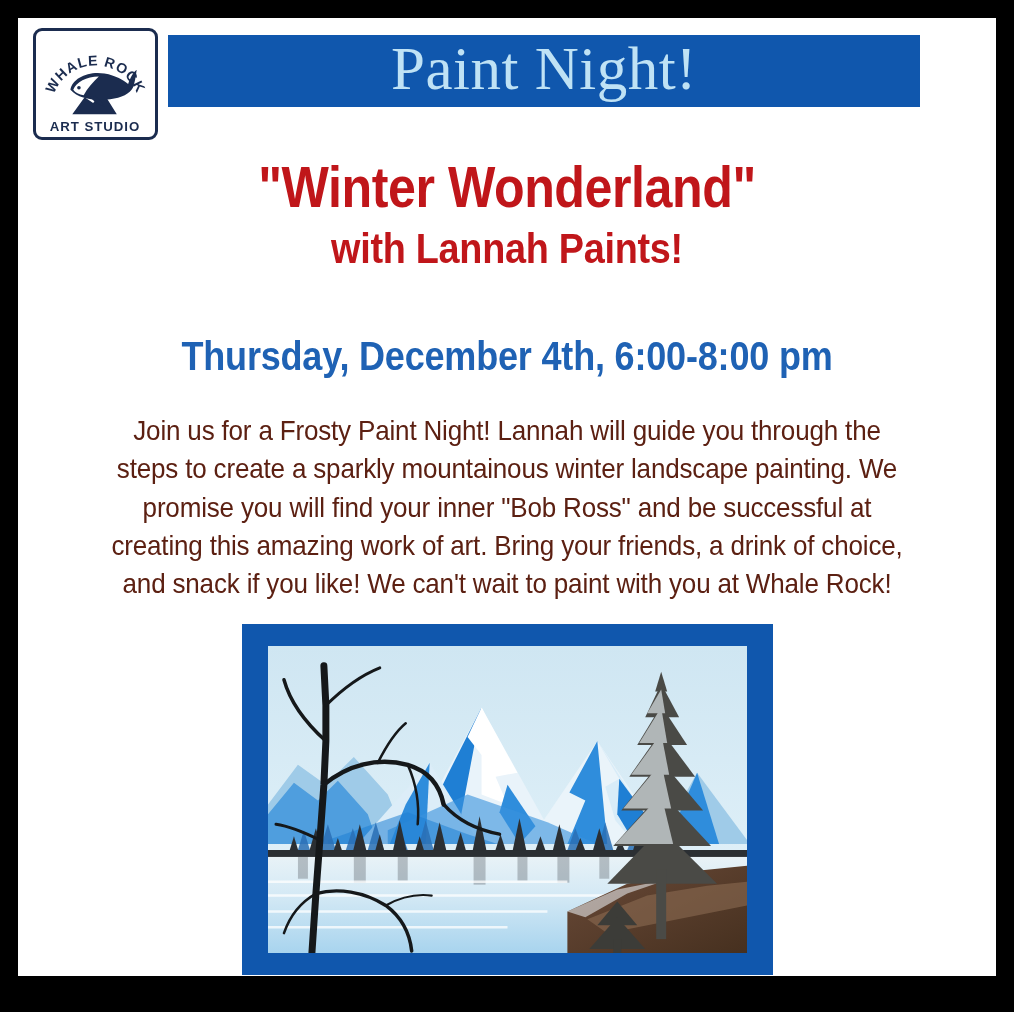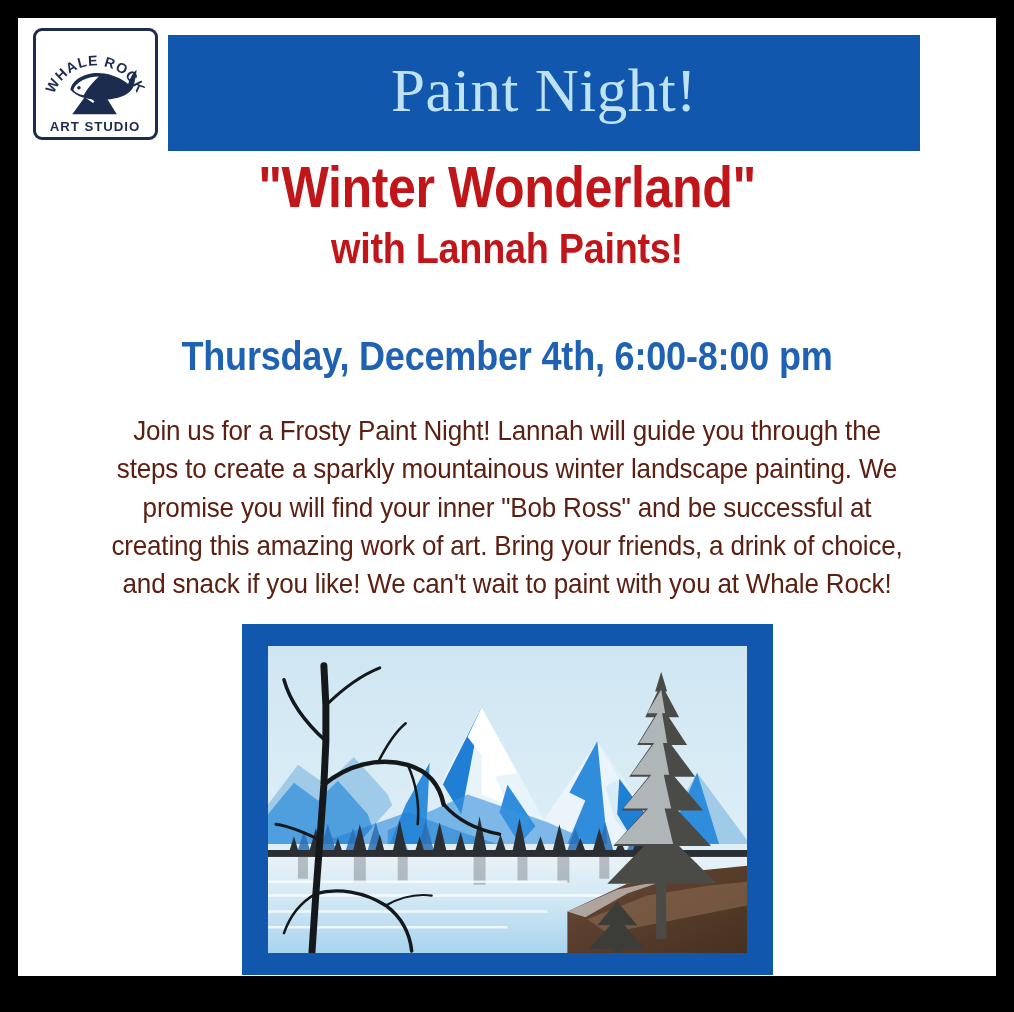--- a/index.html
+++ b/index.html
@@ -53,21 +53,21 @@
     background: #ffffff;
     box-sizing: border-box;
   }
   .logo-svg { display: block; width: 100%; height: 100%; }
 
   .title-banner {
     position: absolute;
     left: 150px;
     top: 17px;
     width: 752px;
-    height: 116px;
+    height: 72px;
     background: #1057ad;
     display: flex;
     align-items: center;
     justify-content: center;
     box-sizing: border-box;
   }
   .title-banner-text {
     font-family: "Liberation Serif", "DejaVu Serif", serif;
     font-size: 61px;
     line-height: 1;

